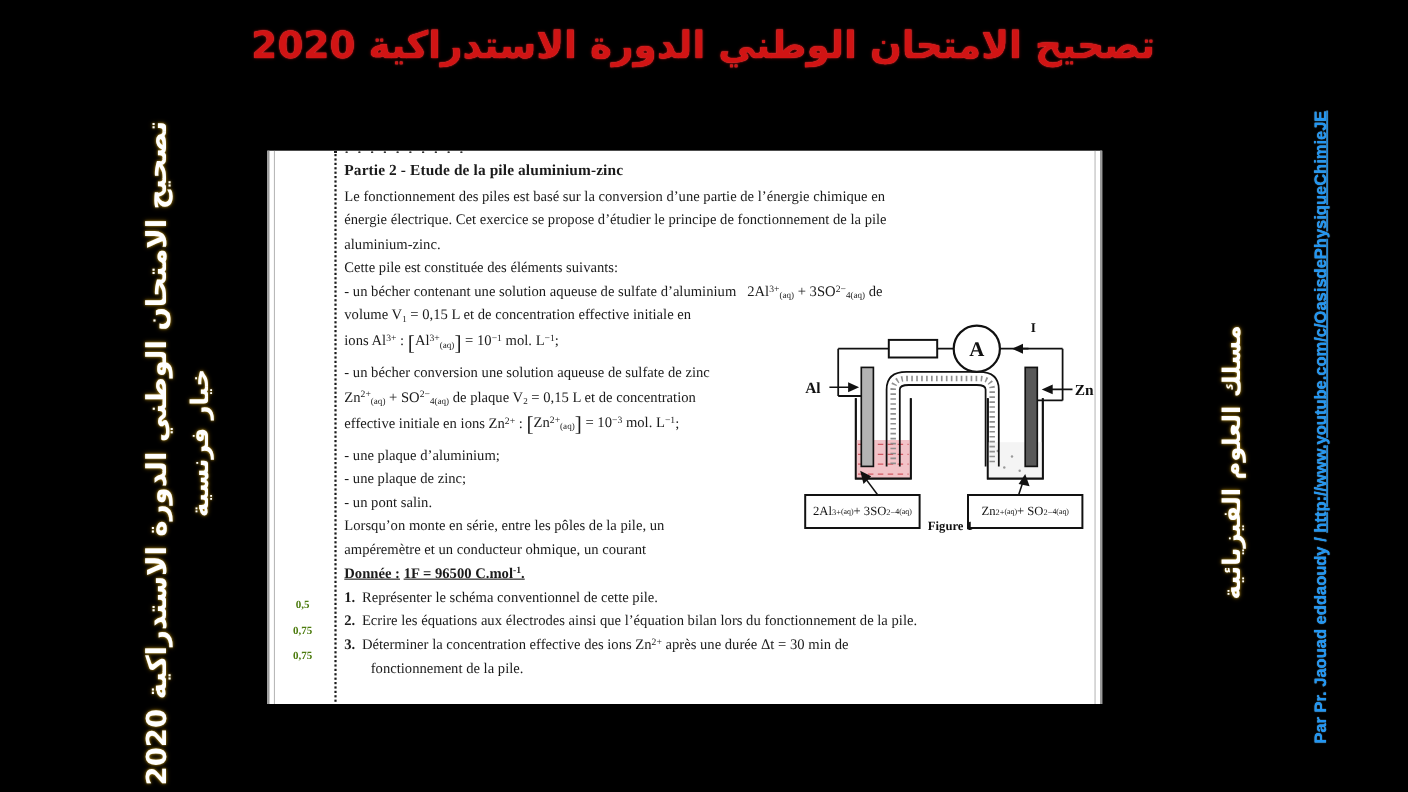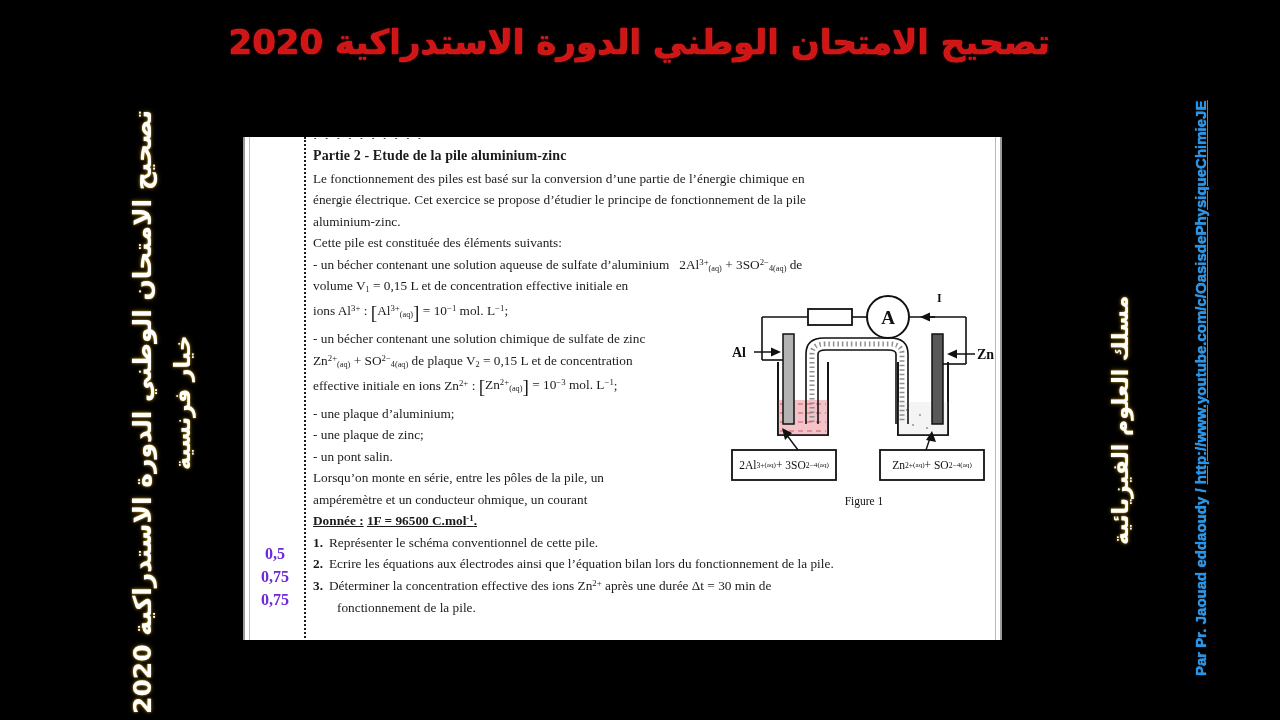--- a/index.html
+++ b/index.html
@@ -167,47 +167,47 @@
   sup { font-size: 0.66em; vertical-align: 0.42em; }
   .brk { font-size: 1.45em; vertical-align: -0.22em; font-weight: 300; }
 
   
   .mark {
     position: absolute;
     left: 4px;
     width: 52px;
     text-align: center;
     font-weight: bold;
-    font-size: 16px;
-    color: #6d28d9;
+    font-size: 10px;
+    color: #4d7c0f;
   }
 
   
   .qrow {
     display: flex;
     gap: 6px;
   }
   .qnum { font-weight: bold; }
 
   
   #figure-wrap {
     position: absolute;
     left: 485px;
     top: 145px;
     width: 268px;
     height: 215px;
   }
   #figure-caption {
     position: absolute;
     left: 485px;
-    top: 358px;
+    top: 336px;
     width: 268px;
     text-align: center;
     font-size: 11.5px;
-    font-weight: normal;
+    font-weight: bold;
     color: #111;
   }
 </style>
 </head>
 <body>
 
 <div id="stage">
 
   <div id="main-title">تصحيح الامتحان الوطني الدورة الاستدراكية 2020</div>
 
@@ -252,21 +252,21 @@
       </p>
 
       <p>
         <span>ions Al</span><sup>3+</sup>
         <span>:</span>
         <span class="math"><span class="brk">[</span><span>Al</span><sup>3+</sup><sub>(aq)</sub><span class="brk">]</span>
            <span>= 10</span><sup>−1</sup>
            <span>mol. L</span><sup>−1</sup></span><span>;</span>
       </p>
 
-      <p>- un bécher contenant une solution chimique de sulfate de zinc</p>
+      <p>- un bécher conversion une solution aqueuse de sulfate de zinc</p>
 
       <p>
         <span class="math"><span>Zn</span><sup>2+</sup><sub>(aq)</sub>
            <span>+ SO</span><sup>2−</sup><sub>4(aq)</sub></span>
         <span>de plaque</span>
         <span class="math"><span>V</span><sub>2</sub>
            <span>= 0,15 L</span></span>
         <span>et de concentration</span>
       </p>
 

